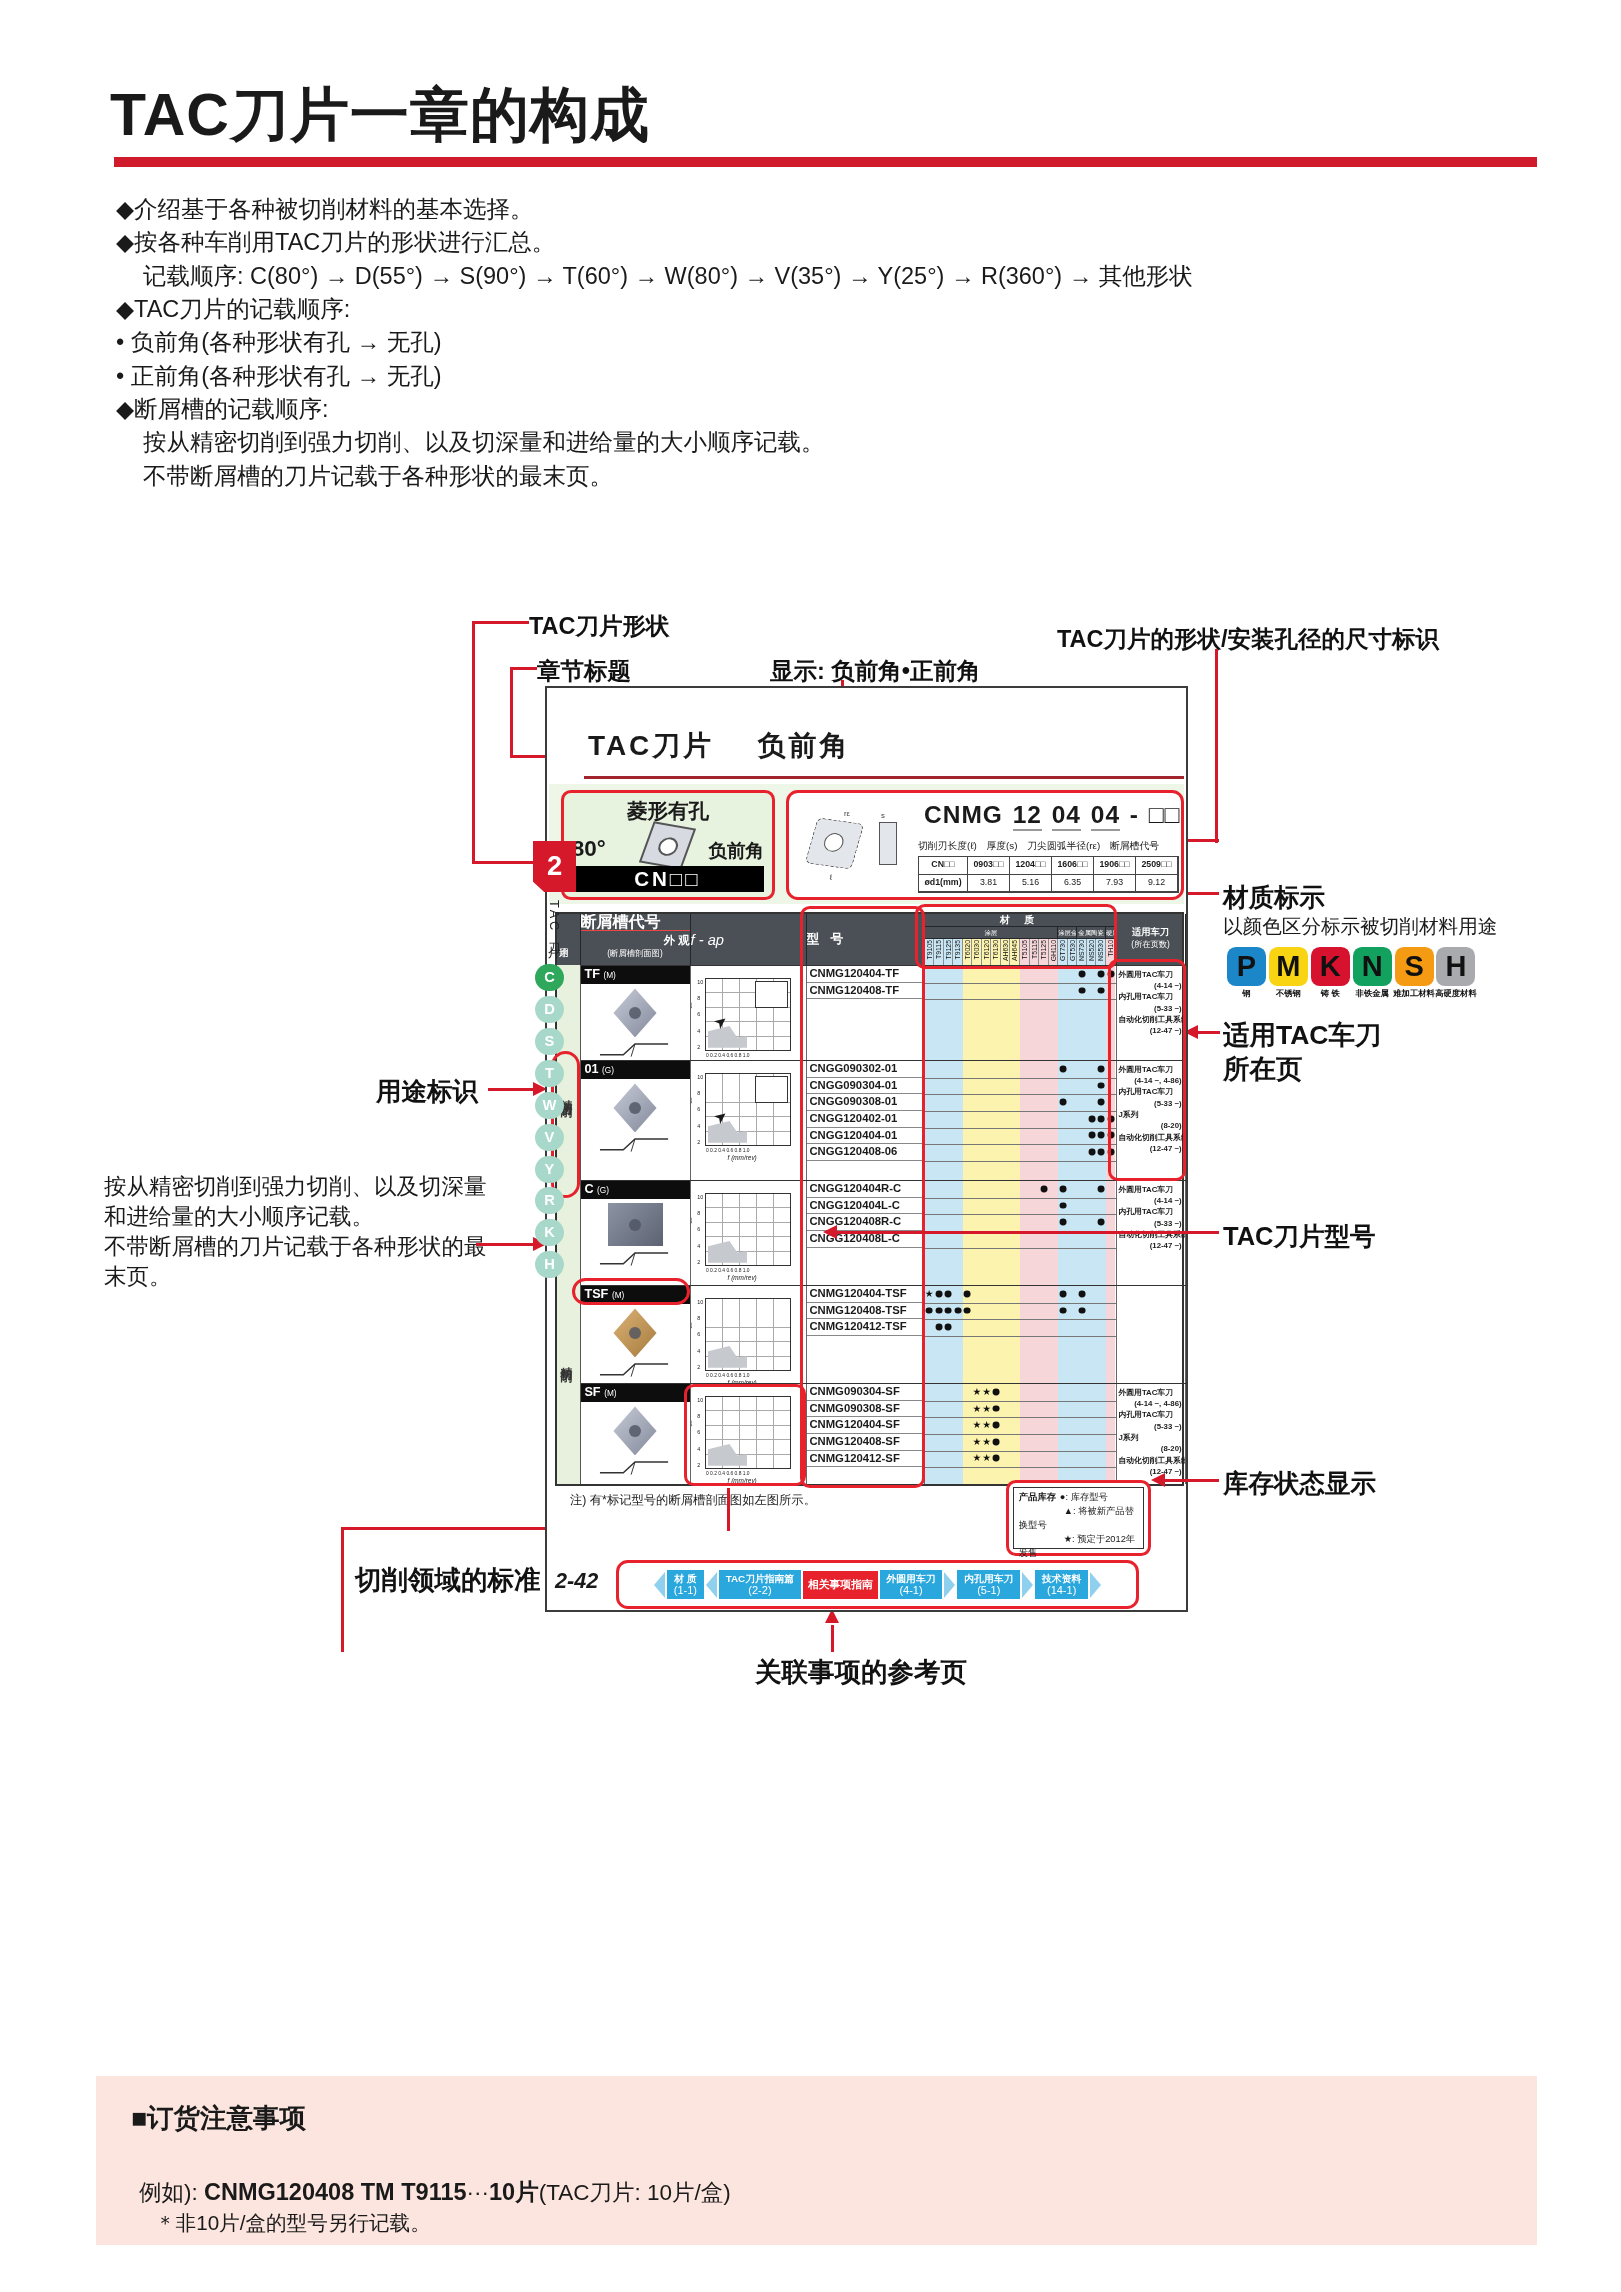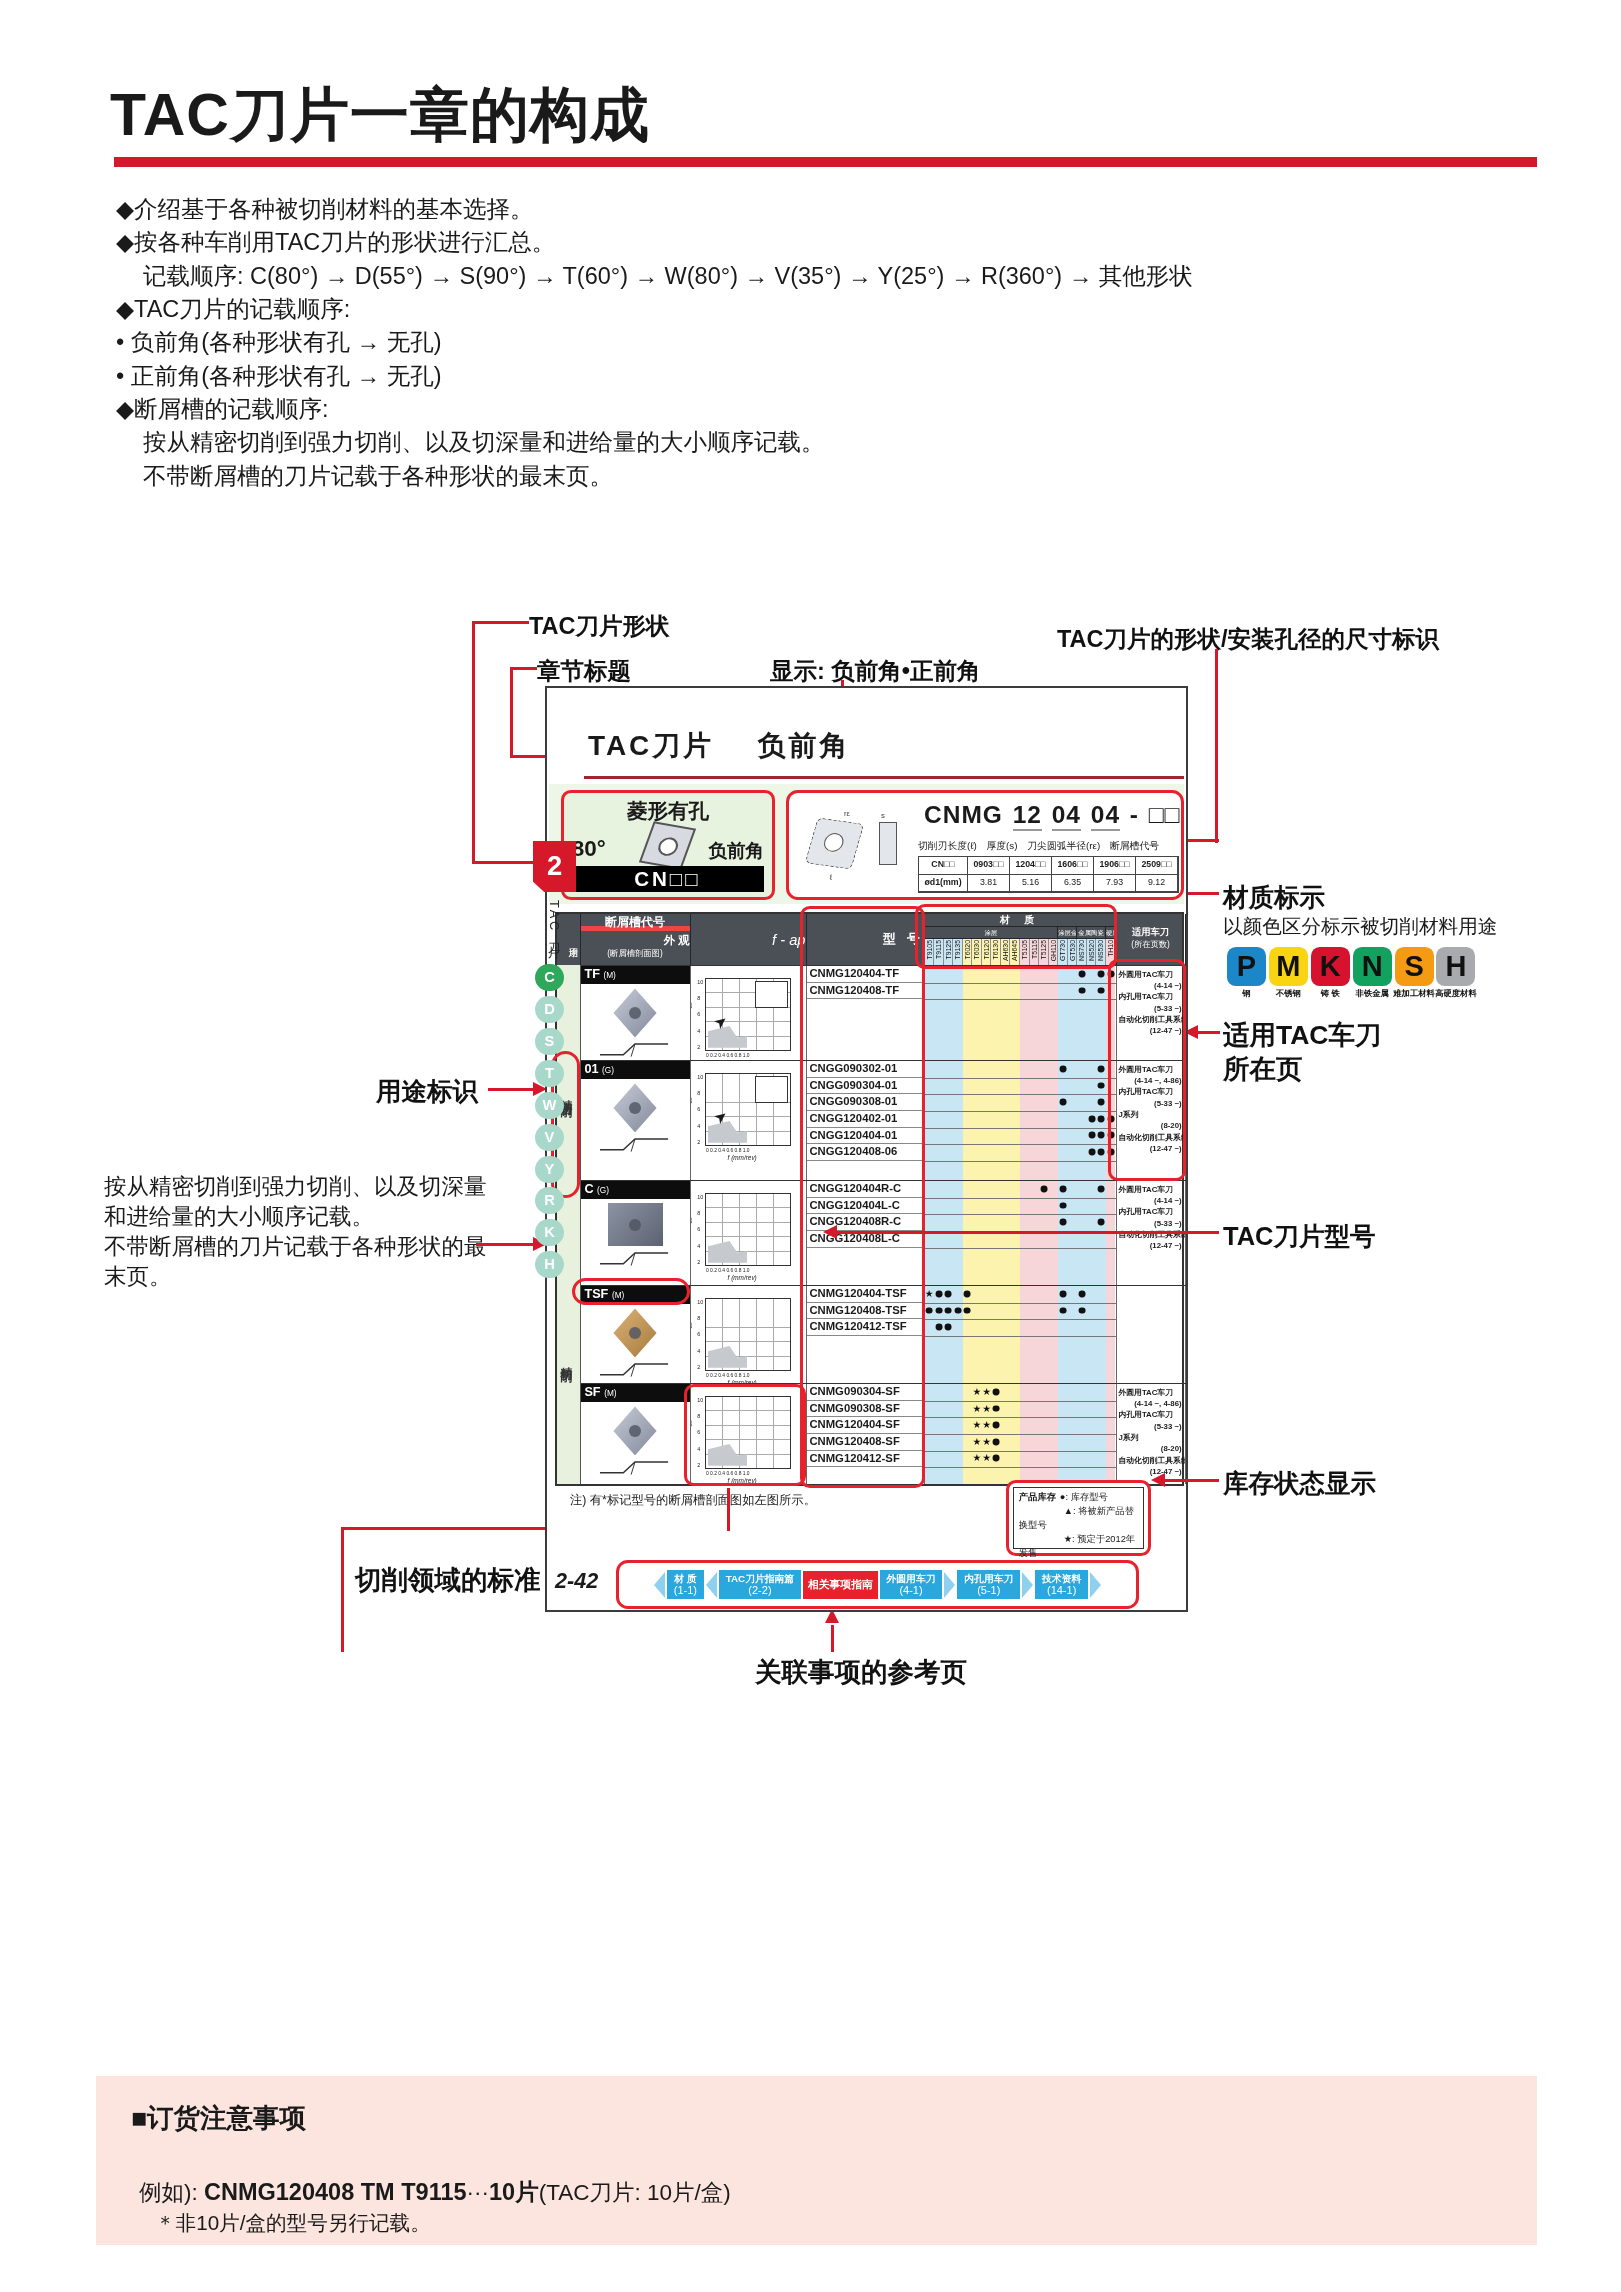--- a/index.html
+++ b/index.html
@@ -55,21 +55,21 @@
     font-size:27.4px;font-weight:bold;text-align:center;line-height:49px;
     clip-path:polygon(0 0,100% 0,100% 100%,26% 100%,0 80%);z-index:40}
   .sidever{position:absolute;left:545px;top:900px;writing-mode:vertical-rl;font-size:12.7px;letter-spacing:2.9px;color:#222;z-index:40}
   .ltab{position:absolute;left:535px;width:29px;height:27.4px;border-radius:13.7px;color:#fff;
     font-size:14.7px;font-weight:bold;text-align:center;line-height:27.4px;z-index:40}
   
   .tbl{position:absolute;left:555px;top:912px;width:629px;height:574px;border:2px solid #333;background:#fff}
   .thead{position:absolute;left:0;top:0;width:100%;height:51px;display:grid;
     grid-template-columns:23.5px 110px 116px 118px 192px 69px;background:#4b5056;color:#fff}
   .thead>div{border-right:1px solid #23262a;position:relative;overflow:hidden}
-  .th-c{display:flex;align-items:center;justify-content:flex-end;text-align:center}
+  .th-c{display:flex;align-items:center;justify-content:flex-start;text-align:center}
   .usagecol{position:absolute;left:0;top:51px;width:23.5px;height:519px;background:#e7f1dd;border-right:1px solid #555}
   .uver{position:absolute;left:2px;writing-mode:vertical-rl;font-size:11.8px;font-weight:bold;letter-spacing:2px;color:#333}
   .block{position:absolute;left:23.5px;width:606px;display:grid;grid-template-columns:110px 116px 118px 192px 69px;
     border-top:1.5px solid #333}
   .block>div{border-right:1px solid #666;position:relative;overflow:hidden}
   .blab{height:17.6px;background:#0d0d0d;color:#fff;font-size:12.7px;font-weight:bold;padding-left:3.9px;line-height:17.6px}
   .blab small{font-size:8.3px;font-weight:normal}
   .photo{width:49px;height:49px;margin:4.9px auto 2px;position:relative}
   .photo.g{background:linear-gradient(135deg,#c9cdd9,#81879a);clip-path:polygon(50% 0,94% 50%,50% 100%,6% 50%)}
   .photo.t{background:linear-gradient(135deg,#dcb377,#a5793c);clip-path:polygon(50% 0,94% 50%,50% 100%,6% 50%)}
@@ -273,21 +273,21 @@
       <div class="ltab" style="top: 1219px; background: rgb(168, 216, 201);">K</div>
       <div class="ltab" style="top: 1251px; background: rgb(168, 216, 201);">H</div>
     </div>
 
   <div class="tbl">
     <div class="thead">
       <div class="th-c" style="font-size:9.8px">
         <span style="writing-mode:vertical-rl">用途</span>
       </div>
       <div>
-        <div style="height:16.7px;border-bottom:5px solid #ef4444;text-align:center;font-size:12px;font-weight:bold;line-height:16.7px">断屑槽代号</div>
+        <div style="height:16.7px;border-bottom:1px solid #ef4444;font-size:16px;font-weight:bold;line-height:16.7px">断屑槽代号</div>
         <div style="text-align:right;font-size:11.3px;font-weight:bold;padding-top:2px">外 观</div>
         <div style="text-align:center;font-size:8.3px">(断屑槽剖面图)</div>
       </div>
       <div class="th-c" style="font-size:14.7px;font-style:italic">
         <span>f - ap</span>
       </div>
       <div class="th-c" style="font-size:12.7px;font-weight:bold;letter-spacing:3.9px">
         <span>型 号</span>
       </div>
       <div>

